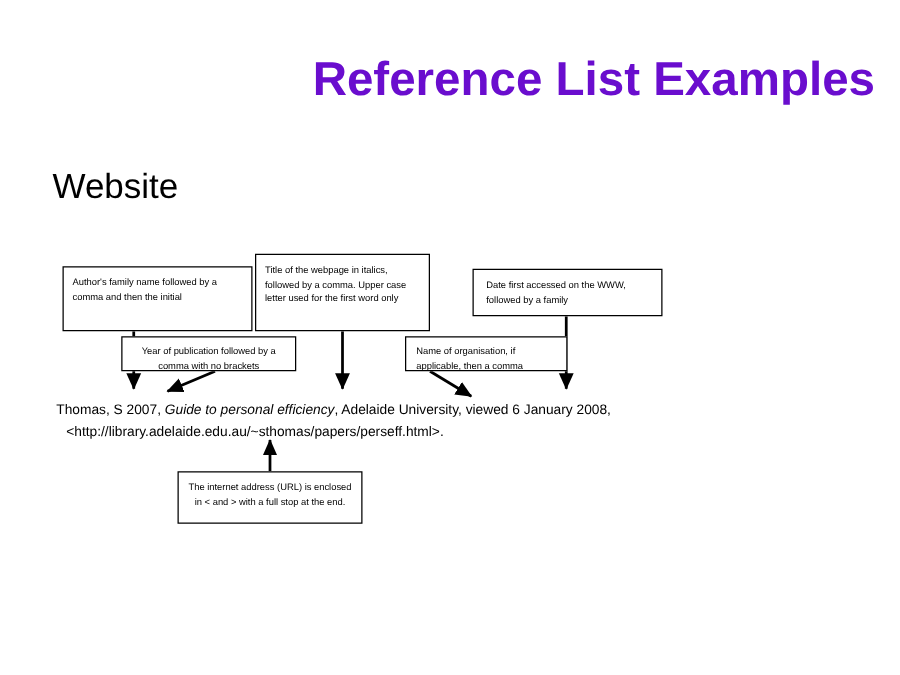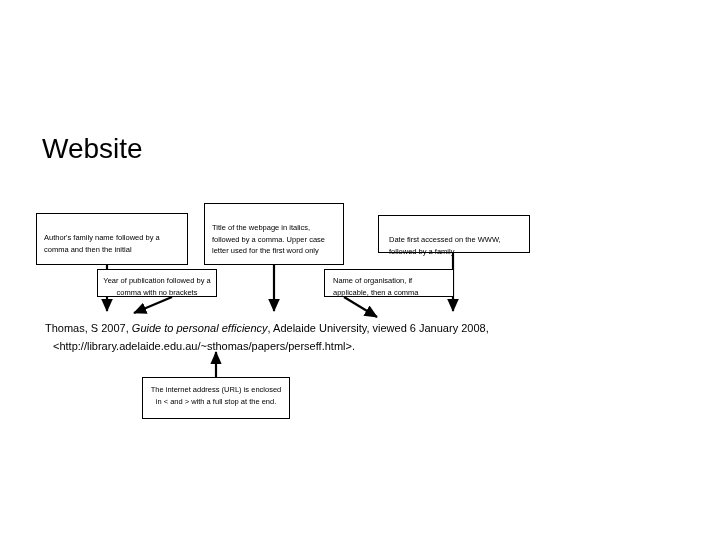--- a/index.html
+++ b/index.html
@@ -44,29 +44,29 @@
 
   
   .callout {
     position: absolute;
     box-sizing: border-box;
     border: 1px solid #000000;
     background: #ffffff;
     color: #000000;
     font-size: 7.5px;
     line-height: 11.5px;
-    padding: 18px 7px 5px 7px;
+    padding: 6px 7px 5px 7px;
     font-family: "Liberation Sans", sans-serif;
   }
 
-  #box-author   { left: 36px;  top: 213px; width: 152px; height: 52px; }
+  #box-author   { left: 50px;  top: 213px; width: 152px; height: 52px; }
   #box-title    { left: 204px; top: 203px; width: 140px; height: 62px; }
   #box-date     { left: 378px; top: 215px; width: 152px; height: 38px;
                   padding-left: 10px; }
-  #box-year     { left: 97px;  top: 269px; width: 120px; height: 28px;
+  #box-year     { left: 97px;  top: 269px; width: 140px; height: 28px;
                   text-align: center; padding: 5px 5px 4px 5px; }
   #box-org      { left: 324px; top: 269px; width: 130px; height: 28px;
                   padding: 5px 6px 4px 8px; }
   #box-url      { left: 142px; top: 377px; width: 148px; height: 42px;
                   text-align: center; padding: 6px 6px 5px 6px; }
 
   
   #citation {
     position: absolute;
     left: 45px;
@@ -88,20 +88,21 @@
     width: 720px;
     height: 540px;
     pointer-events: none;
   }
 </style>
 </head>
 <body>
 
 <div id="slide">
 
+  <div id="slide-title">Reference List Examples</div>
 
   <div id="section-heading">Website</div>
 
   <svg id="connectors" viewBox="0 0 720 540">
     <defs>
       <marker id="arrowhead" markerWidth="7" markerHeight="7" refX="5.6" refY="3" orient="auto" markerUnits="strokeWidth">
         <path d="M0,0.3 L6,3 L0,5.7 z" fill="#000000"></path>
       </marker>
       <marker id="arrowheadsm" markerWidth="7" markerHeight="7" refX="5.6" refY="3" orient="auto" markerUnits="strokeWidth">
         <path d="M0,0.4 L6,3 L0,5.6 z" fill="#000000"></path>

